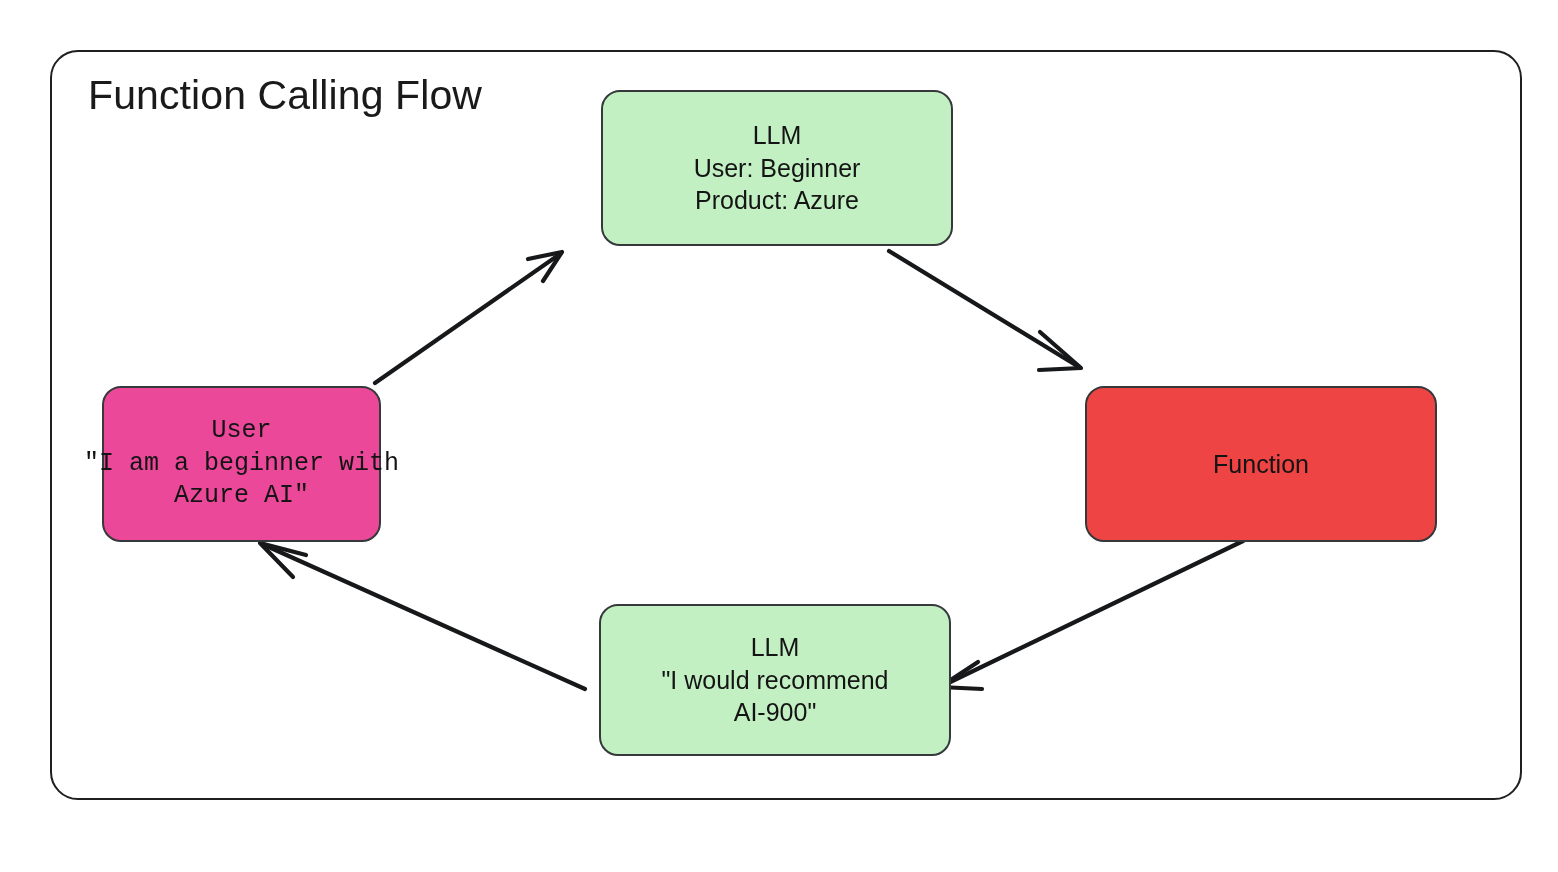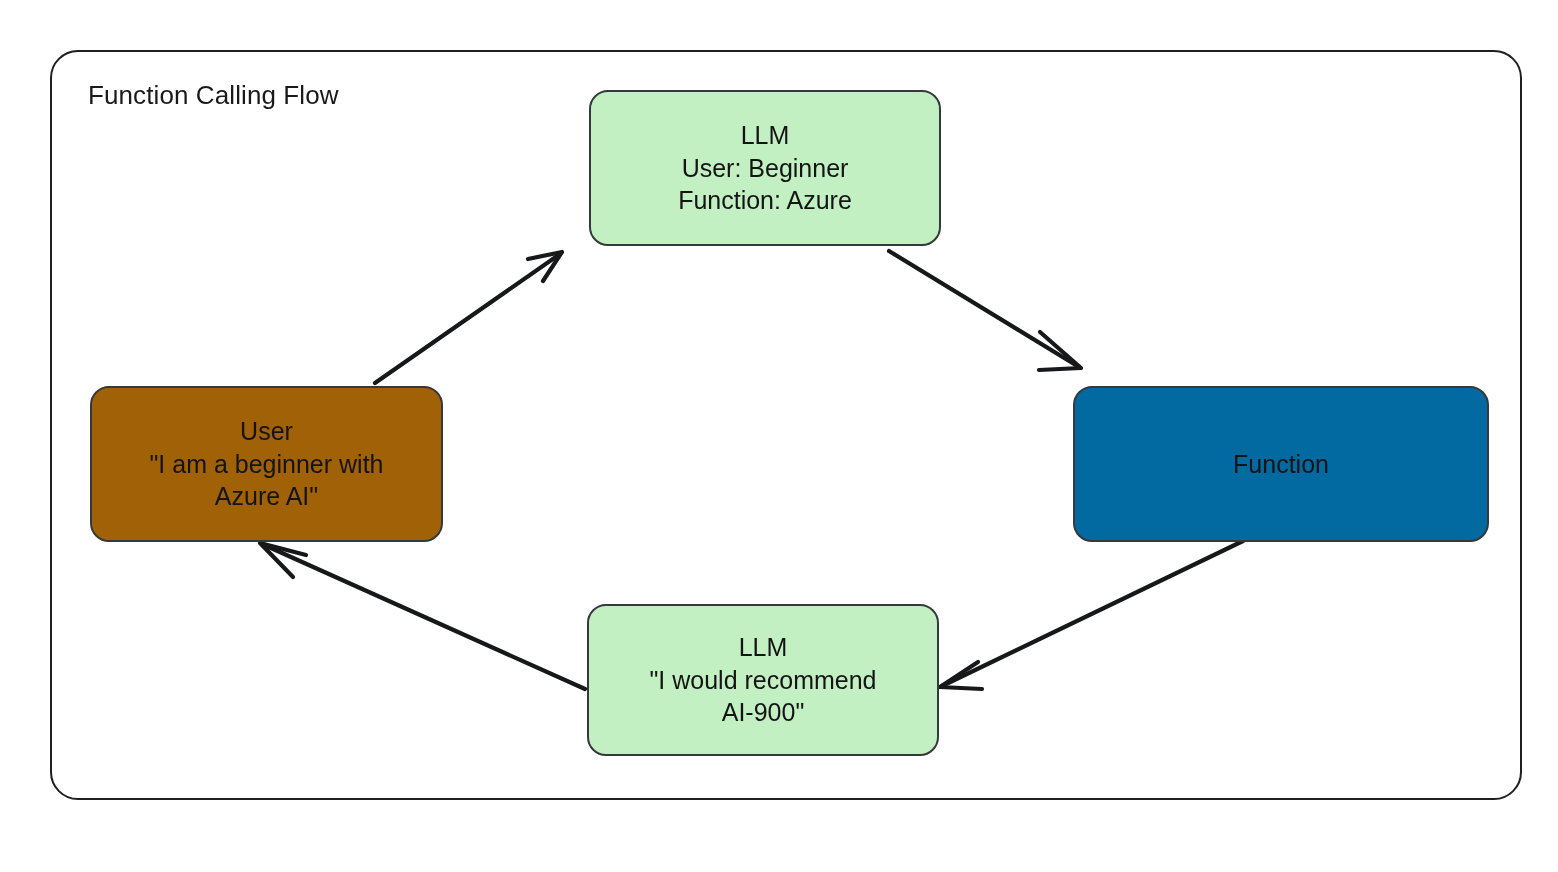--- a/index.html
+++ b/index.html
@@ -28,21 +28,21 @@
     height: 750px;
     box-sizing: border-box;
     border: 2px solid #1f1f1f;
     border-radius: 28px;
     background: transparent;
   }
   .frame-title {
     position: absolute;
     left: 88px;
     top: 75px;
-    font-size: 26px;
+    font-size: 41px;
     line-height: 40px;
     color: #1a1a1a;
     white-space: nowrap;
     letter-spacing: 0.1px;
     text-align: center;
   }
   svg.edges {
     position: absolute;
     left: 0;
     top: 0;
@@ -57,33 +57,35 @@
     border-radius: 19px;
     display: flex;
     flex-direction: column;
     align-items: center;
     justify-content: center;
     text-align: center;
     color: #141414;
     font-size: 25px;
     line-height: 32.5px;
     z-index: 3;
+    margin-left: 12px;
   }
   .node .ln { display: block; white-space: nowrap; }
   #node-llm-parse {
     left: 589px; top: 90px; width: 352px; height: 156px;
     background: #c3f0c3;
   }
   #node-user {
-    left: 90px; top: 386px; width: 353px; height: 156px;
-    background: #a16207;
+    left: 90px; top: 386px; width: 279px; height: 156px;
+    background: #ec4899;
+    font-family: Liberation Mono, monospace;
   }
   #node-function {
-    left: 1073px; top: 386px; width: 416px; height: 156px;
-    background: #0369a1;
+    left: 1073px; top: 386px; width: 352px; height: 156px;
+    background: #ef4444;
   }
   #node-llm-answer {
     left: 587px; top: 604px; width: 352px; height: 152px;
     background: #c3f0c3;
   }
 </style>
 </head>
 <body>
 
 <div id="canvas">
@@ -114,21 +116,21 @@
         <line x1="585" y1="689" x2="262" y2="544"></line>
         <path d="M 306 555 L 260 543 L 293 577"></path>
       </g>
 
     </g>
   </svg>
 
   <div class="node" id="node-llm-parse">
     <span class="ln">LLM</span>
     <span class="ln">User: Beginner</span>
-    <span class="ln">Function: Azure</span>
+    <span class="ln">Product: Azure</span>
   </div>
 
   <div class="node" id="node-user">
     <span class="ln">User</span>
     <span class="ln">"I am a beginner with</span>
     <span class="ln">Azure AI"</span>
   </div>
 
   <div class="node" id="node-function">
     <span class="ln">Function</span>

